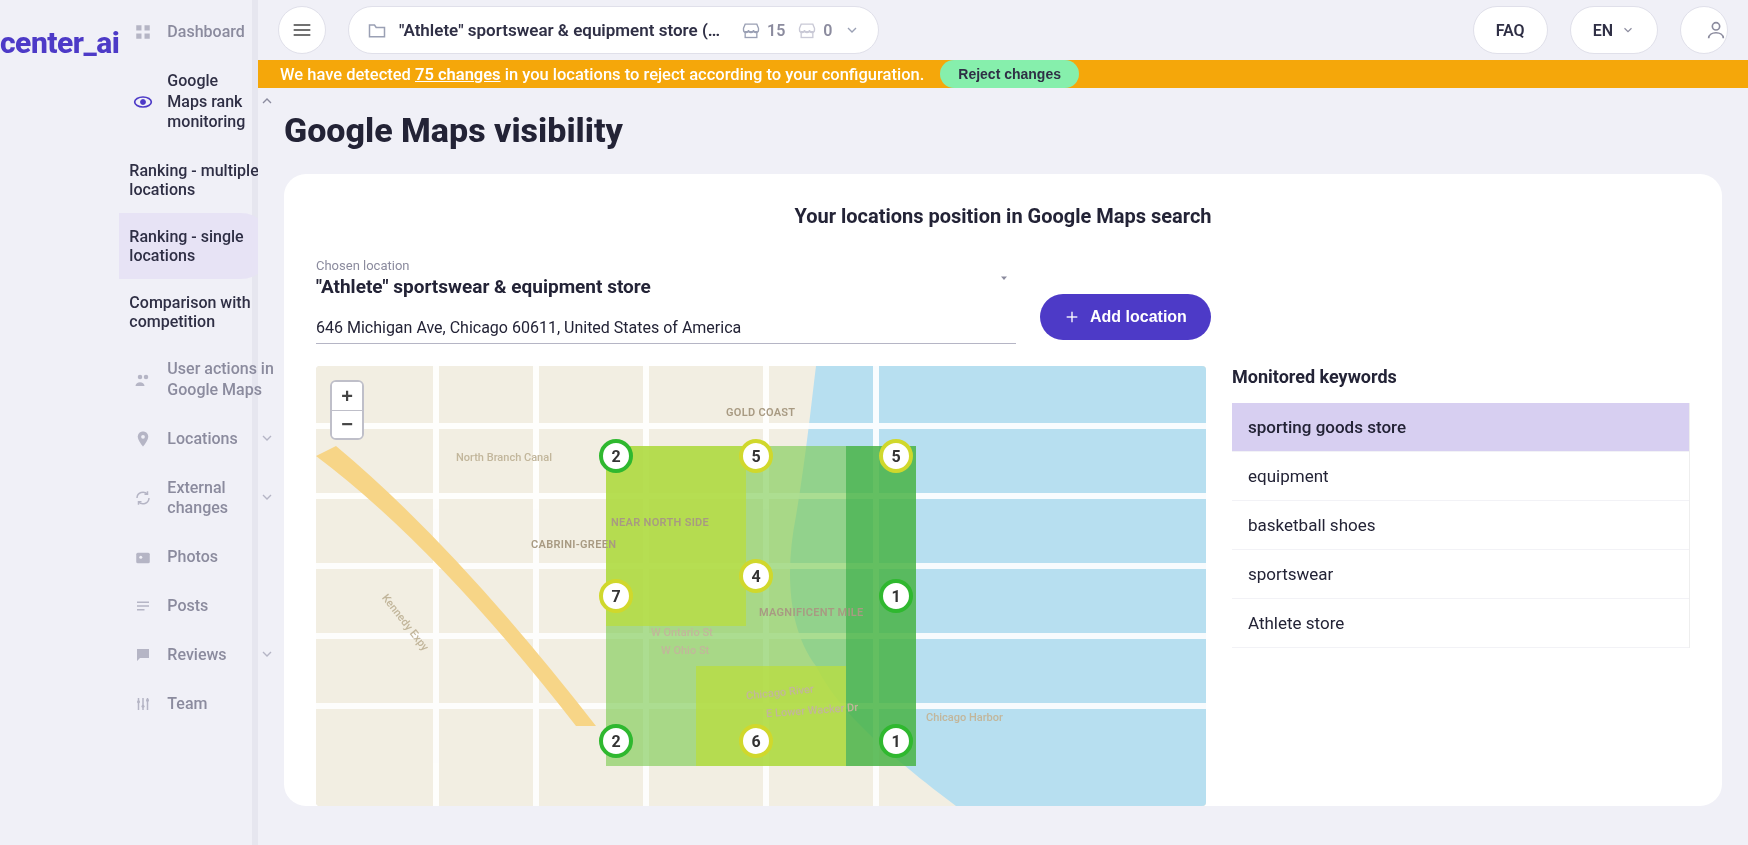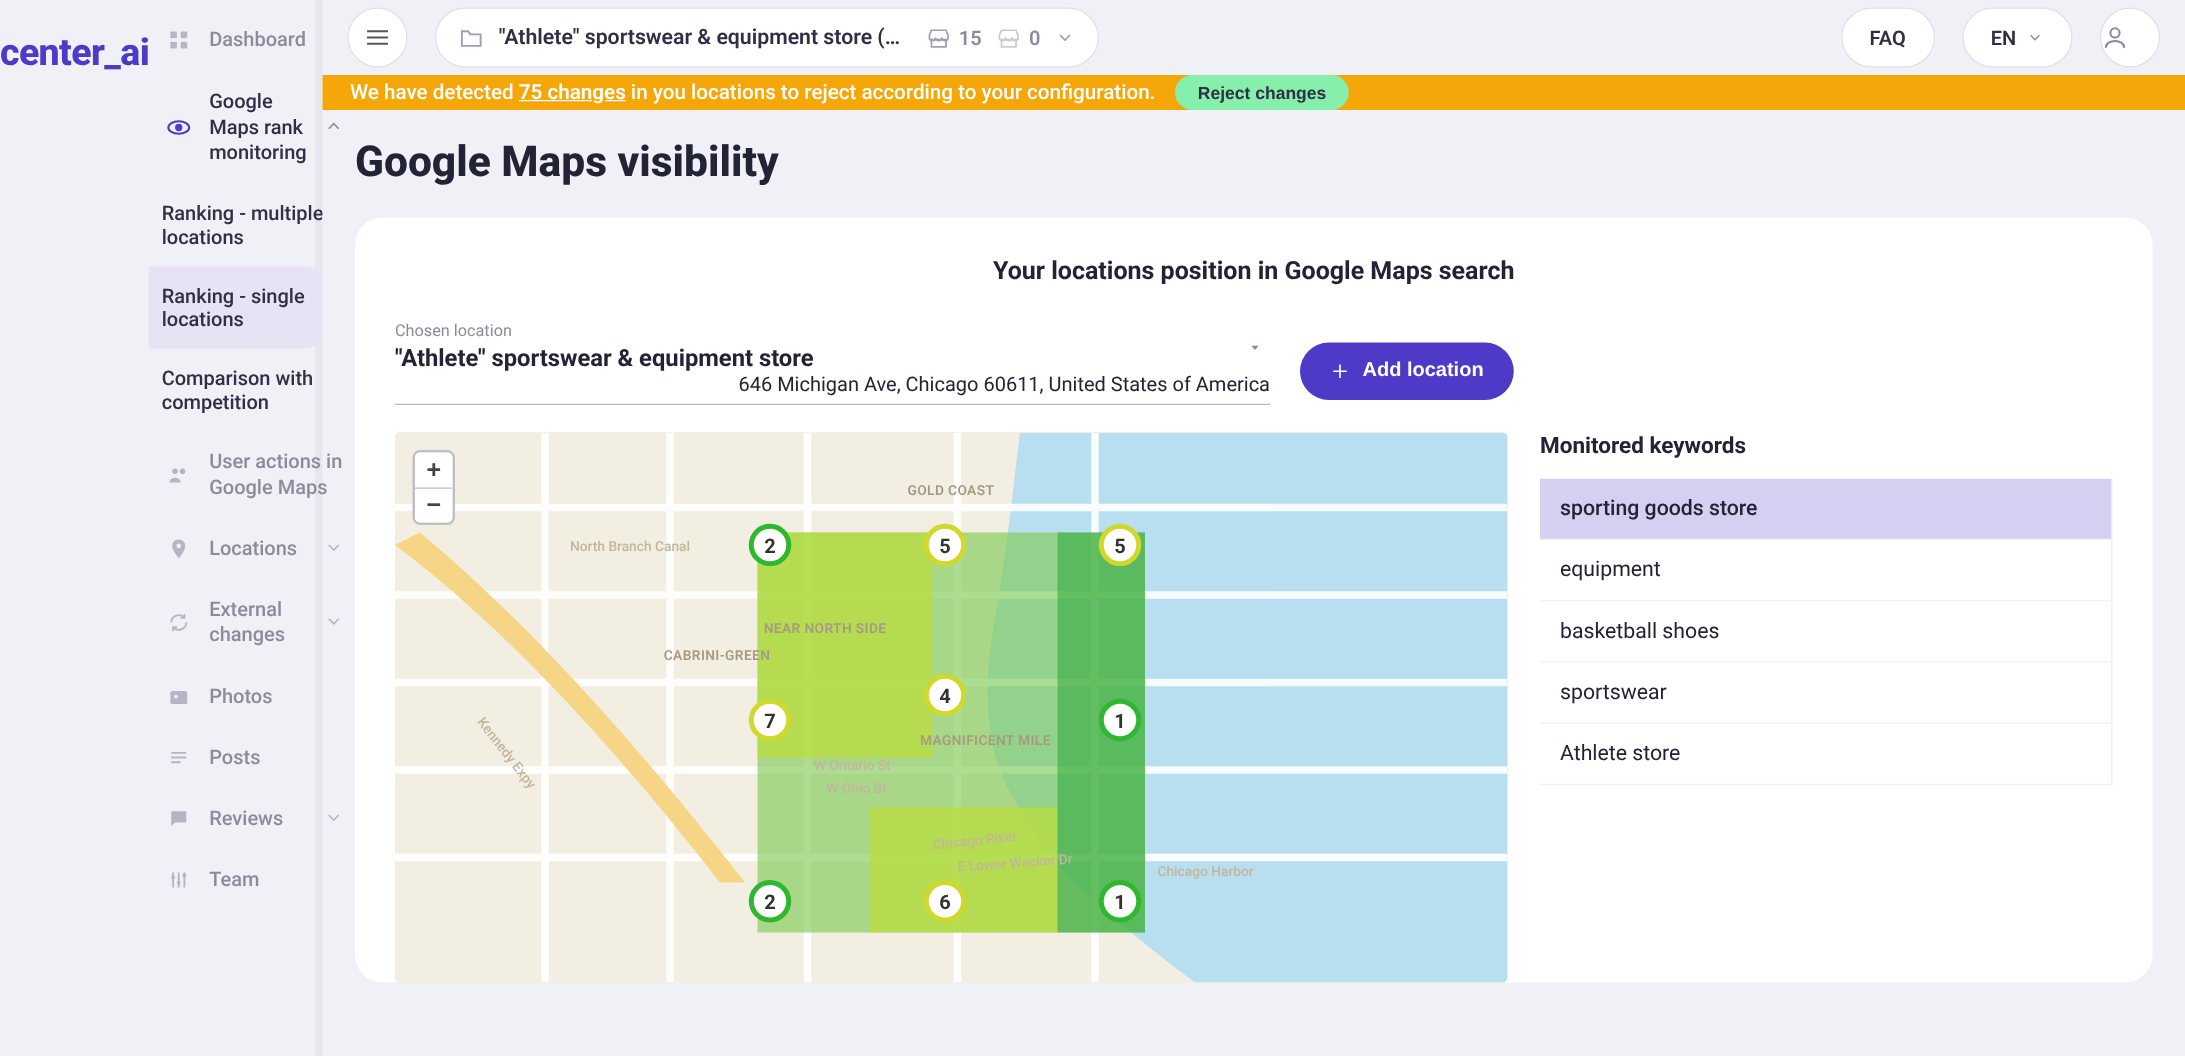--- a/index.html
+++ b/index.html
@@ -99,21 +99,21 @@
   }
   .folder-ic { color: #9aa0b4; }
   .store-name { font-weight: 600; color: #2f2f45; font-size: 17px; max-width: 330px; white-space: nowrap; overflow: hidden; text-overflow: ellipsis; }
   .stat { display: flex; align-items: center; gap: 6px; color: #8b8b9e; font-weight: 600; }
   .spacer { flex: 1; }
   .faq-btn, .lang-btn, .avatar-btn {
     height: 48px;
     background: #fff;
     border: 1px solid #e0e0ea;
     border-radius: 24px;
-    display: flex; align-items: center; justify-content: flex-start;
+    display: flex; align-items: center; justify-content: flex-end;
     padding: 0 22px;
     font-weight: 600;
     color: #2f2f45;
     cursor: pointer;
     gap: 8px;
   }
   .avatar-btn { width: 48px; padding: 0; border-radius: 50%; }
   
   .banner {
     background: #f5a70a;
@@ -148,21 +148,21 @@
     text-align: center;
     font-size: 20px;
     font-weight: 700;
     color: #232336;
     margin-bottom: 30px;
   }
   .row1 { display: flex; align-items: flex-end; gap: 24px; margin-bottom: 22px; }
   .loc-select { flex: 0 0 700px; border-bottom: 1px solid #b5b5c5; position: relative; padding-bottom: 6px; }
   .loc-label { font-size: 13px; color: #8b8b9e; margin-bottom: 2px; }
   .loc-name { font-size: 19px; font-weight: 700; color: #232336; }
-  .loc-addr { font-size: 16px; color: #232336; margin-top: 0; text-align: right; }
+  .loc-addr { font-size: 16px; color: #232336; margin-top: 20px; }
   .loc-caret { position: absolute; right: 6px; top: 14px; color: #8b8b9e; }
   .add-loc-btn {
     background: #4d3ac7;
     color: #fff;
     border: none;
     border-radius: 26px;
     padding: 14px 24px;
     font-size: 16px;
     font-weight: 600;
     display: flex; align-items: center; gap: 10px;
@@ -480,21 +480,21 @@
 
             <rect x="290" y="80" width="310" height="320" fill="#7ac94f" opacity="0.62"></rect>
             <rect x="290" y="80" width="140" height="180" fill="#b9de3e" opacity="0.75"></rect>
             <rect x="380" y="300" width="150" height="100" fill="#b9de3e" opacity="0.75"></rect>
             <rect x="530" y="80" width="70" height="320" fill="#2aa63a" opacity="0.55"></rect>
           </svg>
 
           <span class="map-label" style="top:40px; left:410px;">GOLD COAST</span>
           <span class="map-label" style="top:150px; left:295px;">NEAR NORTH SIDE</span>
           <span class="map-label" style="top:172px; left:215px;">CABRINI-GREEN</span>
-          <span class="map-label" style="top:240px; left:420px; text-align:center;">MAGNIFICENT MILE</span>
+          <span class="map-label" style="top:240px; left:443px; text-align:center;">MAGNIFICENT MILE</span>
           <span class="map-street" style="top:345px; left:610px; text-transform:none;">Chicago Harbor</span>
           <span class="map-street" style="top:85px; left:140px;">North Branch Canal</span>
           <span class="map-street" style="top:250px; left:55px; transform:rotate(52deg);">Kennedy Expy</span>
           <span class="map-street" style="top:260px; left:335px;">W Ontario St</span>
           <span class="map-street" style="top:278px; left:345px;">W Ohio St</span>
           <span class="map-street" style="top:320px; left:430px; transform:rotate(-6deg);">Chicago River</span>
           <span class="map-street" style="top:338px; left:450px; transform:rotate(-4deg);">E Lower Wacker Dr</span>
 
           <div class="zoom-ctrl">
             <button class="zoom-btn">+</button>

